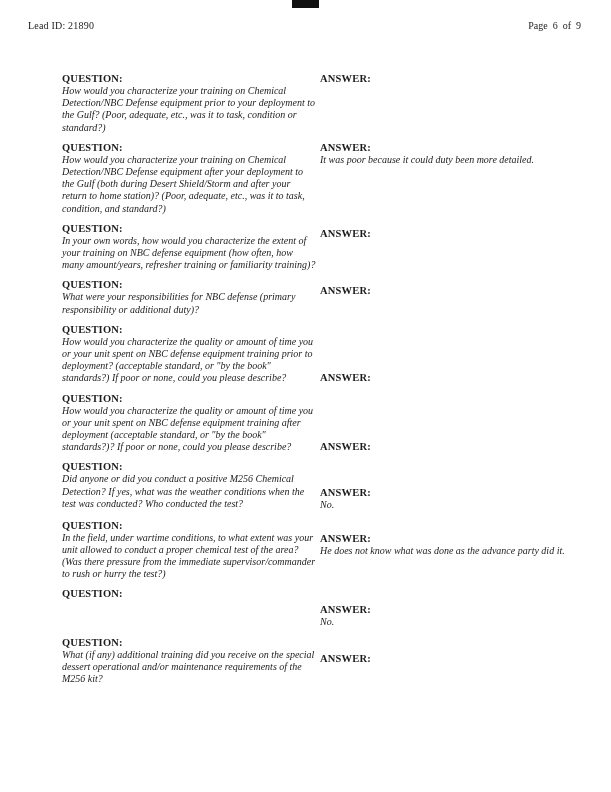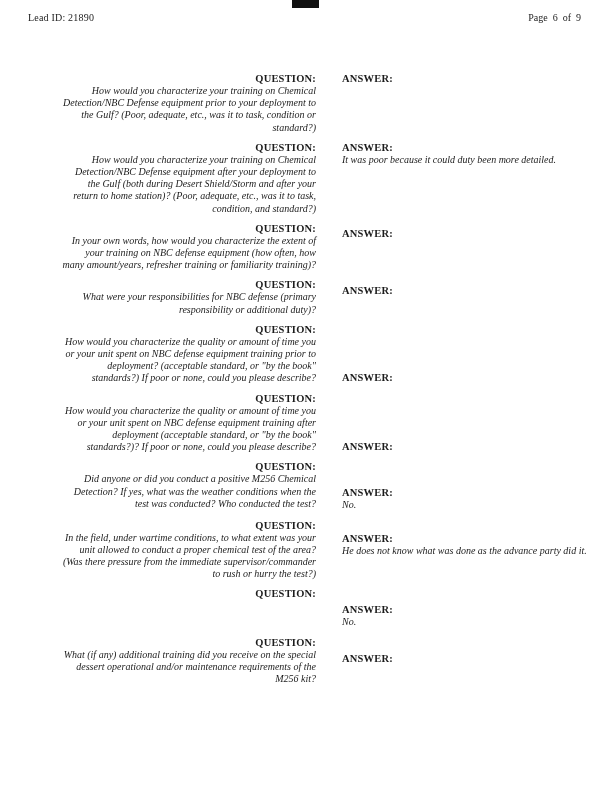--- a/index.html
+++ b/index.html
@@ -19,21 +19,21 @@
   .scan-mark {
     position: absolute;
     top: 0;
     left: 292px;
     width: 27px;
     height: 8px;
     background: #111;
   }
   .page-header {
     position: absolute;
-    top: 12px;
+    top: 20px;
     left: 28px;
     right: 30px;
     display: flex;
     justify-content: space-between;
     font-size: 10px;
   }
   .page-header .lead-id { letter-spacing: 0.2px; }
   .page-header .page-num { white-space: pre; }
   .qa-list {
     position: absolute;
@@ -42,24 +42,23 @@
     right: 0;
   }
   .qa-row {
     display: flex;
     align-items: flex-start;
     margin-bottom: 7px;
   }
   .q-col {
     margin-left: 62px;
     width: 254px;
-    text-align: right;
   }
   .a-col {
-    margin-left: 26px;
+    margin-left: 4px;
     width: 252px;
   }
   .q-label, .a-label {
     font-weight: bold;
     font-size: 10.5px;
     line-height: 13px;
     letter-spacing: 0.2px;
   }
   .q-text, .a-text {
     font-size: 10px;

